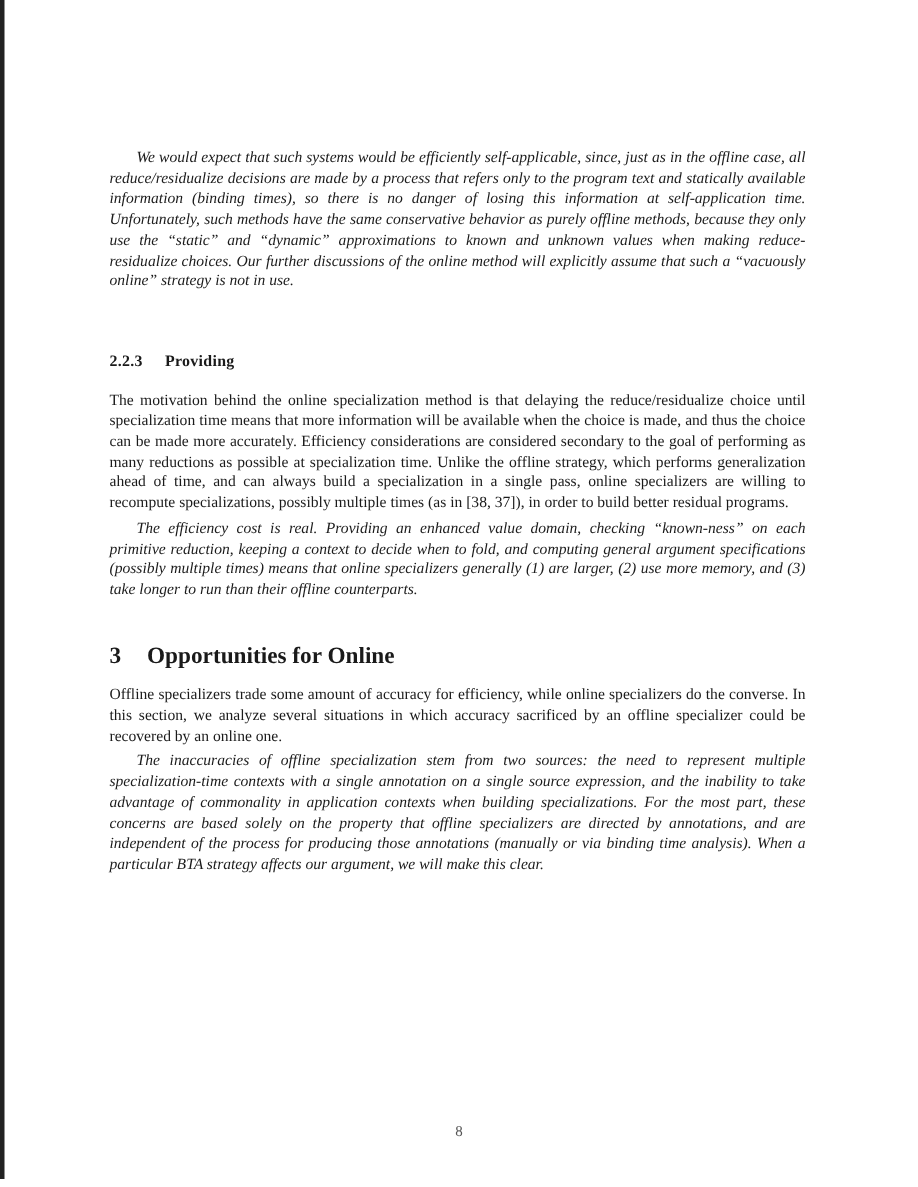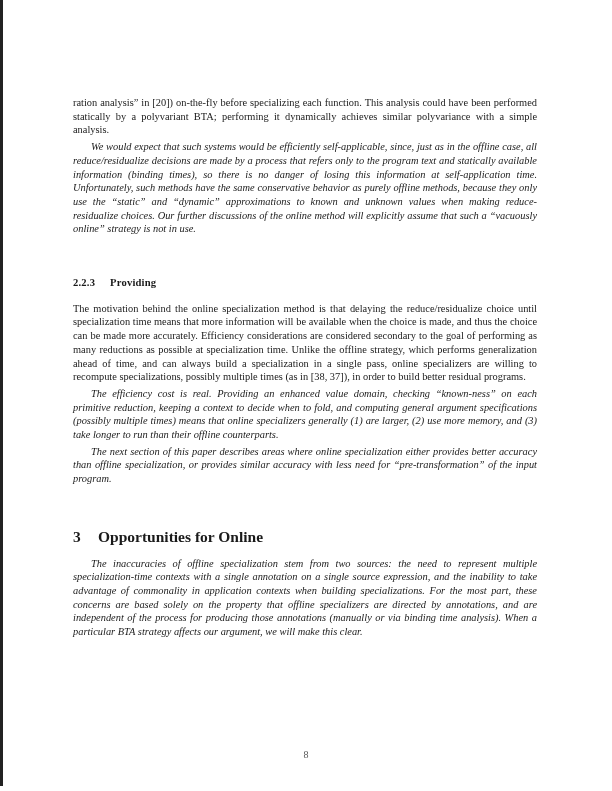--- a/index.html
+++ b/index.html
@@ -16,43 +16,42 @@
     }
     p { margin: 0; text-align: justify; }
     p.indent { text-indent: 18px; margin-top: 3px; font-style: italic; }
     .subsec {
       font-family: "Liberation Serif", serif; font-weight: bold; font-size: 10.6px;
       margin-top: 40px; margin-bottom: 12px; letter-spacing: 0.2px;
     }
     .subsec .num { display: inline-block; width: 37px; }
     .sec {
       font-family: "Liberation Serif", serif; font-weight: bold; font-size: 15.5px;
-      margin-top: 44px; margin-bottom: 13px;
+      margin-top: 30px; margin-bottom: 13px;
     }
     .sec .num { display: inline-block; width: 25px; }
     .pagenum {
       position: absolute; left: 0; width: 612px; top: 749px; text-align: center;
       font-family: "Liberation Serif", serif; font-size: 10px; color: #555;
     }
   </style>
 </head>
 <body>
 
 <div class="left-edge"></div>
 
 <div class="page">
-  <p>ration analysis” in [20]) on-the-fly before specializing each function. This analysis could have been performed statically by a polyvariant BTA; performing it dynamically achieves similar polyvariance with a simple analysis.</p>
   <p class="indent">We would expect that such systems would be efficiently self-applicable, since, just as in the offline case, all reduce/residualize decisions are made by a process that refers only to the program text and statically available information (binding times), so there is no danger of losing this information at self-application time. Unfortunately, such methods have the same conservative behavior as purely offline methods, because they only use the “static” and “dynamic” approximations to known and unknown values when making reduce-residualize choices. Our further discussions of the online method will explicitly assume that such a “vacuously online” strategy is not in use.</p>
 
   <div class="subsec">
     <span class="num">2.2.3</span><span>Providing</span>
   </div>
   <p>The motivation behind the online specialization method is that delaying the reduce/residualize choice until specialization time means that more information will be available when the choice is made, and thus the choice can be made more accurately. Efficiency considerations are considered secondary to the goal of performing as many reductions as possible at specialization time. Unlike the offline strategy, which performs generalization ahead of time, and can always build a specialization in a single pass, online specializers are willing to recompute specializations, possibly multiple times (as in [38, 37]), in order to build better residual programs.</p>
   <p class="indent">The efficiency cost is real. Providing an enhanced value domain, checking “known-ness” on each primitive reduction, keeping a context to decide when to fold, and computing general argument specifications (possibly multiple times) means that online specializers generally (1) are larger, (2) use more memory, and (3) take longer to run than their offline counterparts.</p>
-  <p class="indent">The next section of this paper describes areas where online specialization either provides better accuracy than offline specialization, or provides similar accuracy with less need for “pre-transformation” of the input program.</p>
 
   <div class="sec">
     <span class="num">3</span><span>Opportunities for Online</span>
   </div>
+  <p>Offline specializers trade some amount of accuracy for efficiency, while online specializers do the converse. In this section, we analyze several situations in which accuracy sacrificed by an offline specializer could be recovered by an online one.</p>
   <p class="indent">The inaccuracies of offline specialization stem from two sources: the need to represent multiple specialization-time contexts with a single annotation on a single source expression, and the inability to take advantage of commonality in application contexts when building specializations. For the most part, these concerns are based solely on the property that offline specializers are directed by annotations, and are independent of the process for producing those annotations (manually or via binding time analysis). When a particular BTA strategy affects our argument, we will make this clear.</p>
 </div>
 
 <div class="pagenum">8</div>
 
 </body></html>

